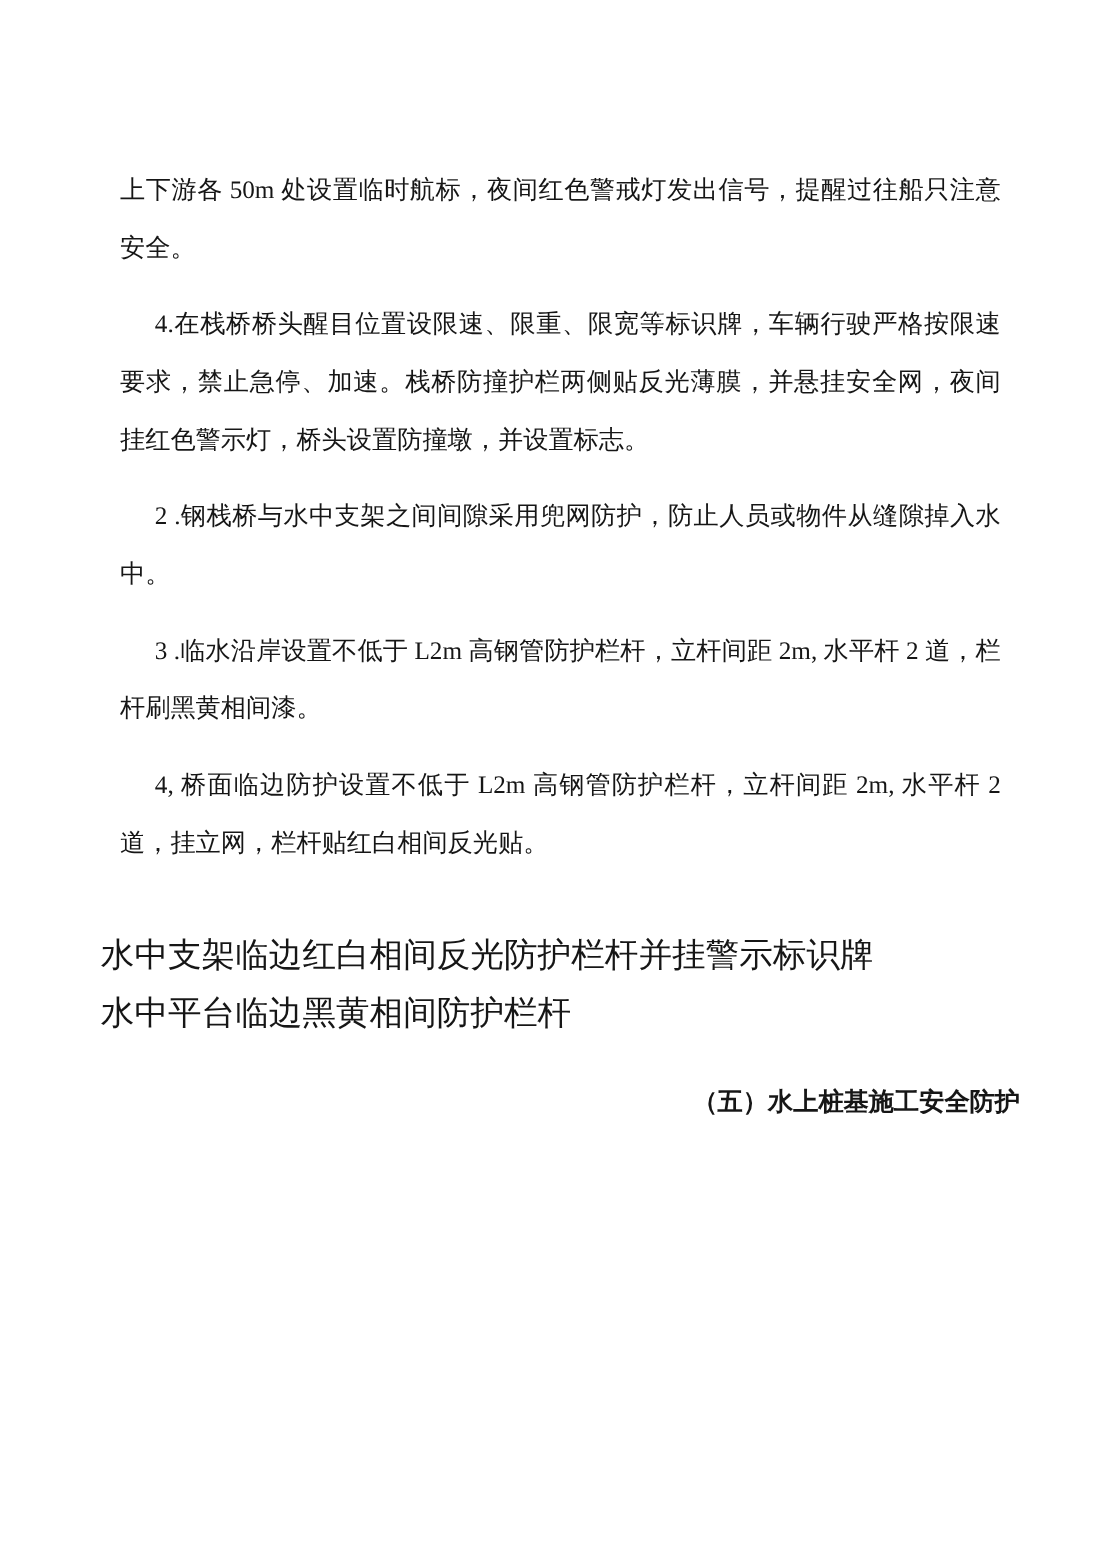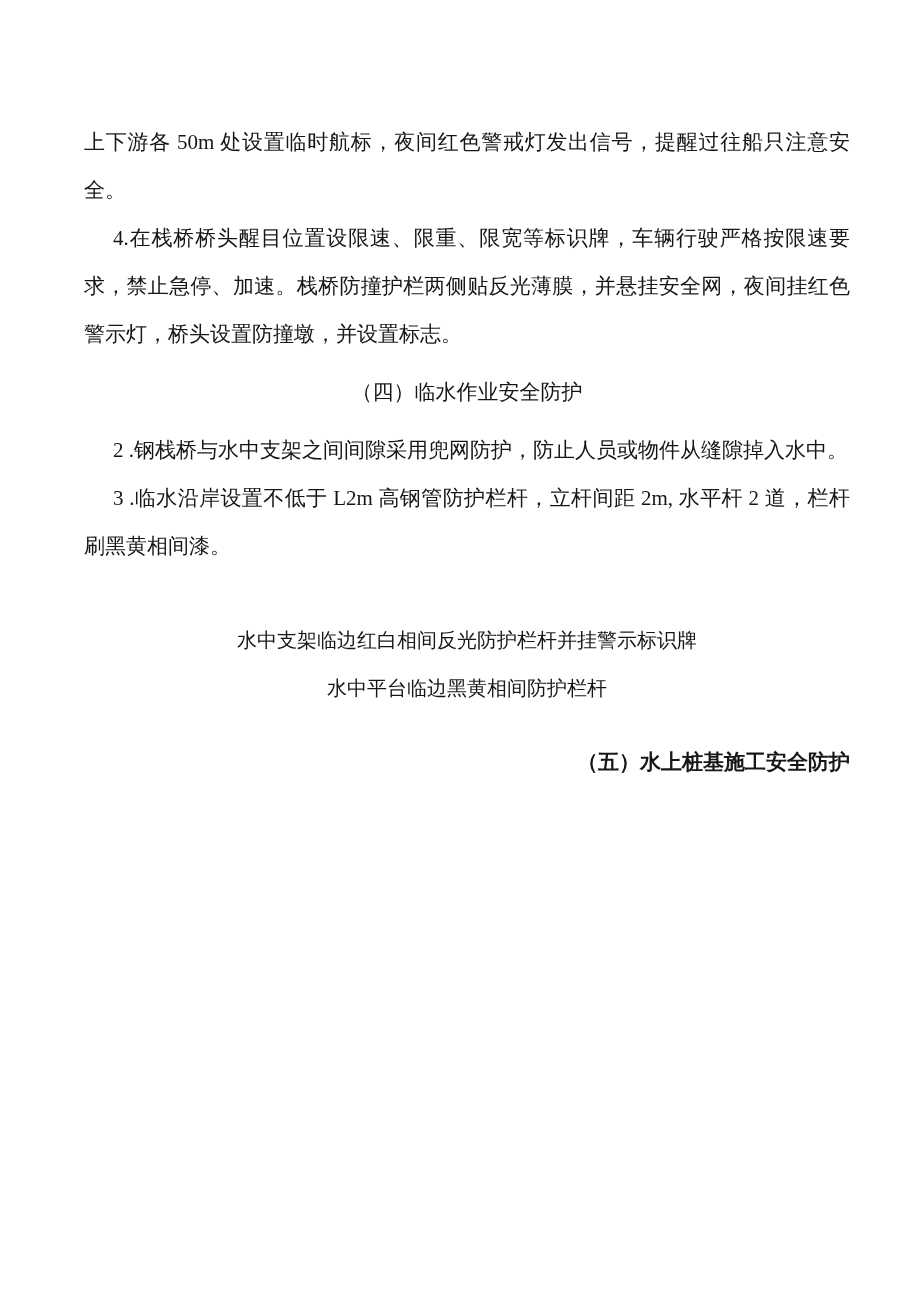--- a/index.html
+++ b/index.html
@@ -14,64 +14,64 @@
     height: 1301px;
     background: #ffffff;
     padding: 118px 70px 0 84px;
     font-family: "Liberation Serif", serif;
     font-size: 21px;
     line-height: 48px;
     color: #161616;
     overflow: hidden;
   }
   .para {
-    margin: 0;
+    margin: 16px;
     text-align: justify;
   }
   .indent {
     text-indent: 29px;
   }
   .heading-center {
     margin: 10px 0;
     text-align: center;
     text-indent: 0;
   }
   .heading-left {
     margin: 26px 0 0 0;
     text-align: right;
     text-indent: 29px;
     font-weight: bold;
   }
   .caption {
     margin: 0;
     font-family: "Liberation Sans", sans-serif;
-    font-size: 20px;
-    text-align: center;
+    font-size: 28px;
+    text-align: left;
     text-indent: 0;
   }
   .caption-first {
     margin-top: 46px;
   }
 </style>
 </head>
 <body>
 
 <div class="page">
 
   <p class="para">上下游各 50m 处设置临时航标，夜间红色警戒灯发出信号，提醒过往船只注意安全。</p>
 
   <p class="para indent">4.在栈桥桥头醒目位置设限速、限重、限宽等标识牌，车辆行驶严格按限速要求，禁止急停、加速。栈桥防撞护栏两侧贴反光薄膜，并悬挂安全网，夜间挂红色警示灯，桥头设置防撞墩，并设置标志。</p>
 
-  <p class="para heading-center">（四）临水作业安全防护</p>
 
 
   <p class="para indent">2 .钢栈桥与水中支架之间间隙采用兜网防护，防止人员或物件从缝隙掉入水中。</p>
 
   <p class="para indent">3 .临水沿岸设置不低于 L2m 高钢管防护栏杆，立杆间距 2m, 水平杆 2 道，栏杆刷黑黄相间漆。</p>
 
+  <p class="para indent">4, 桥面临边防护设置不低于 L2m 高钢管防护栏杆，立杆间距 2m, 水平杆 2 道，挂立网，栏杆贴红白相间反光贴。</p>
 
   <p class="caption caption-first">水中支架临边红白相间反光防护栏杆并挂警示标识牌</p>
 
   <p class="caption">水中平台临边黑黄相间防护栏杆</p>
 
   <p class="para heading-left">（五）水上桩基施工安全防护</p>
 
 
 
 

